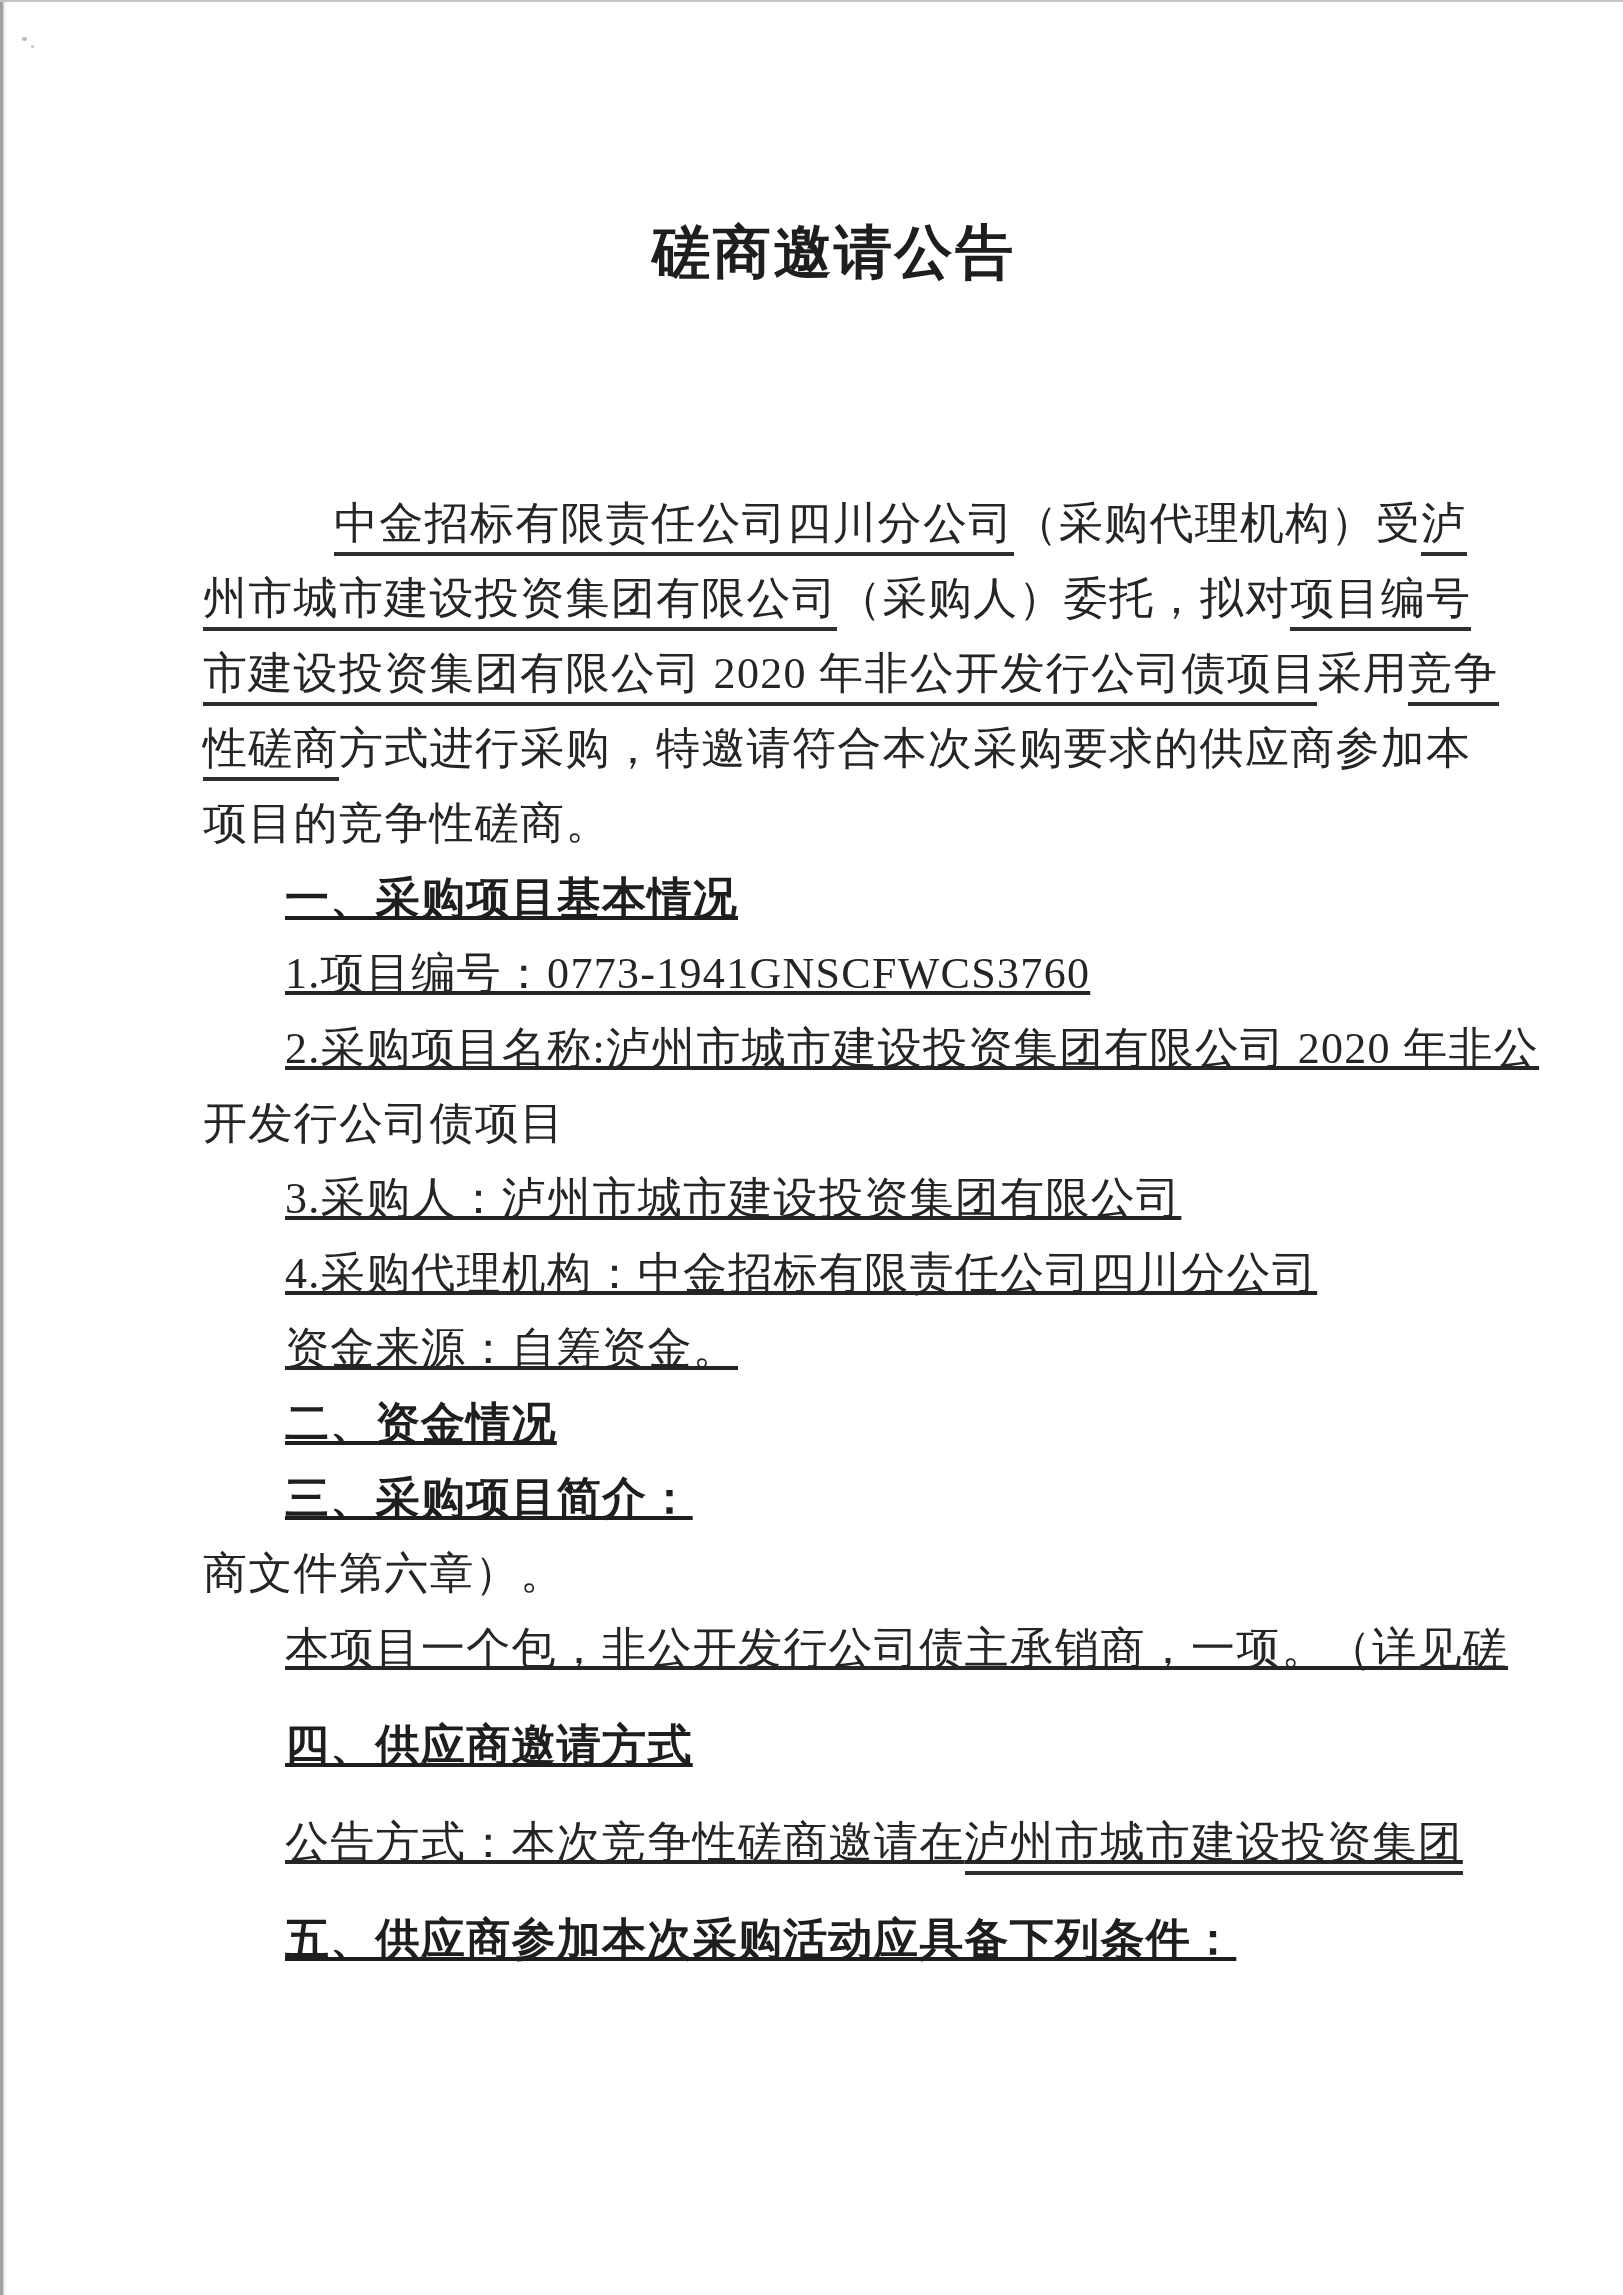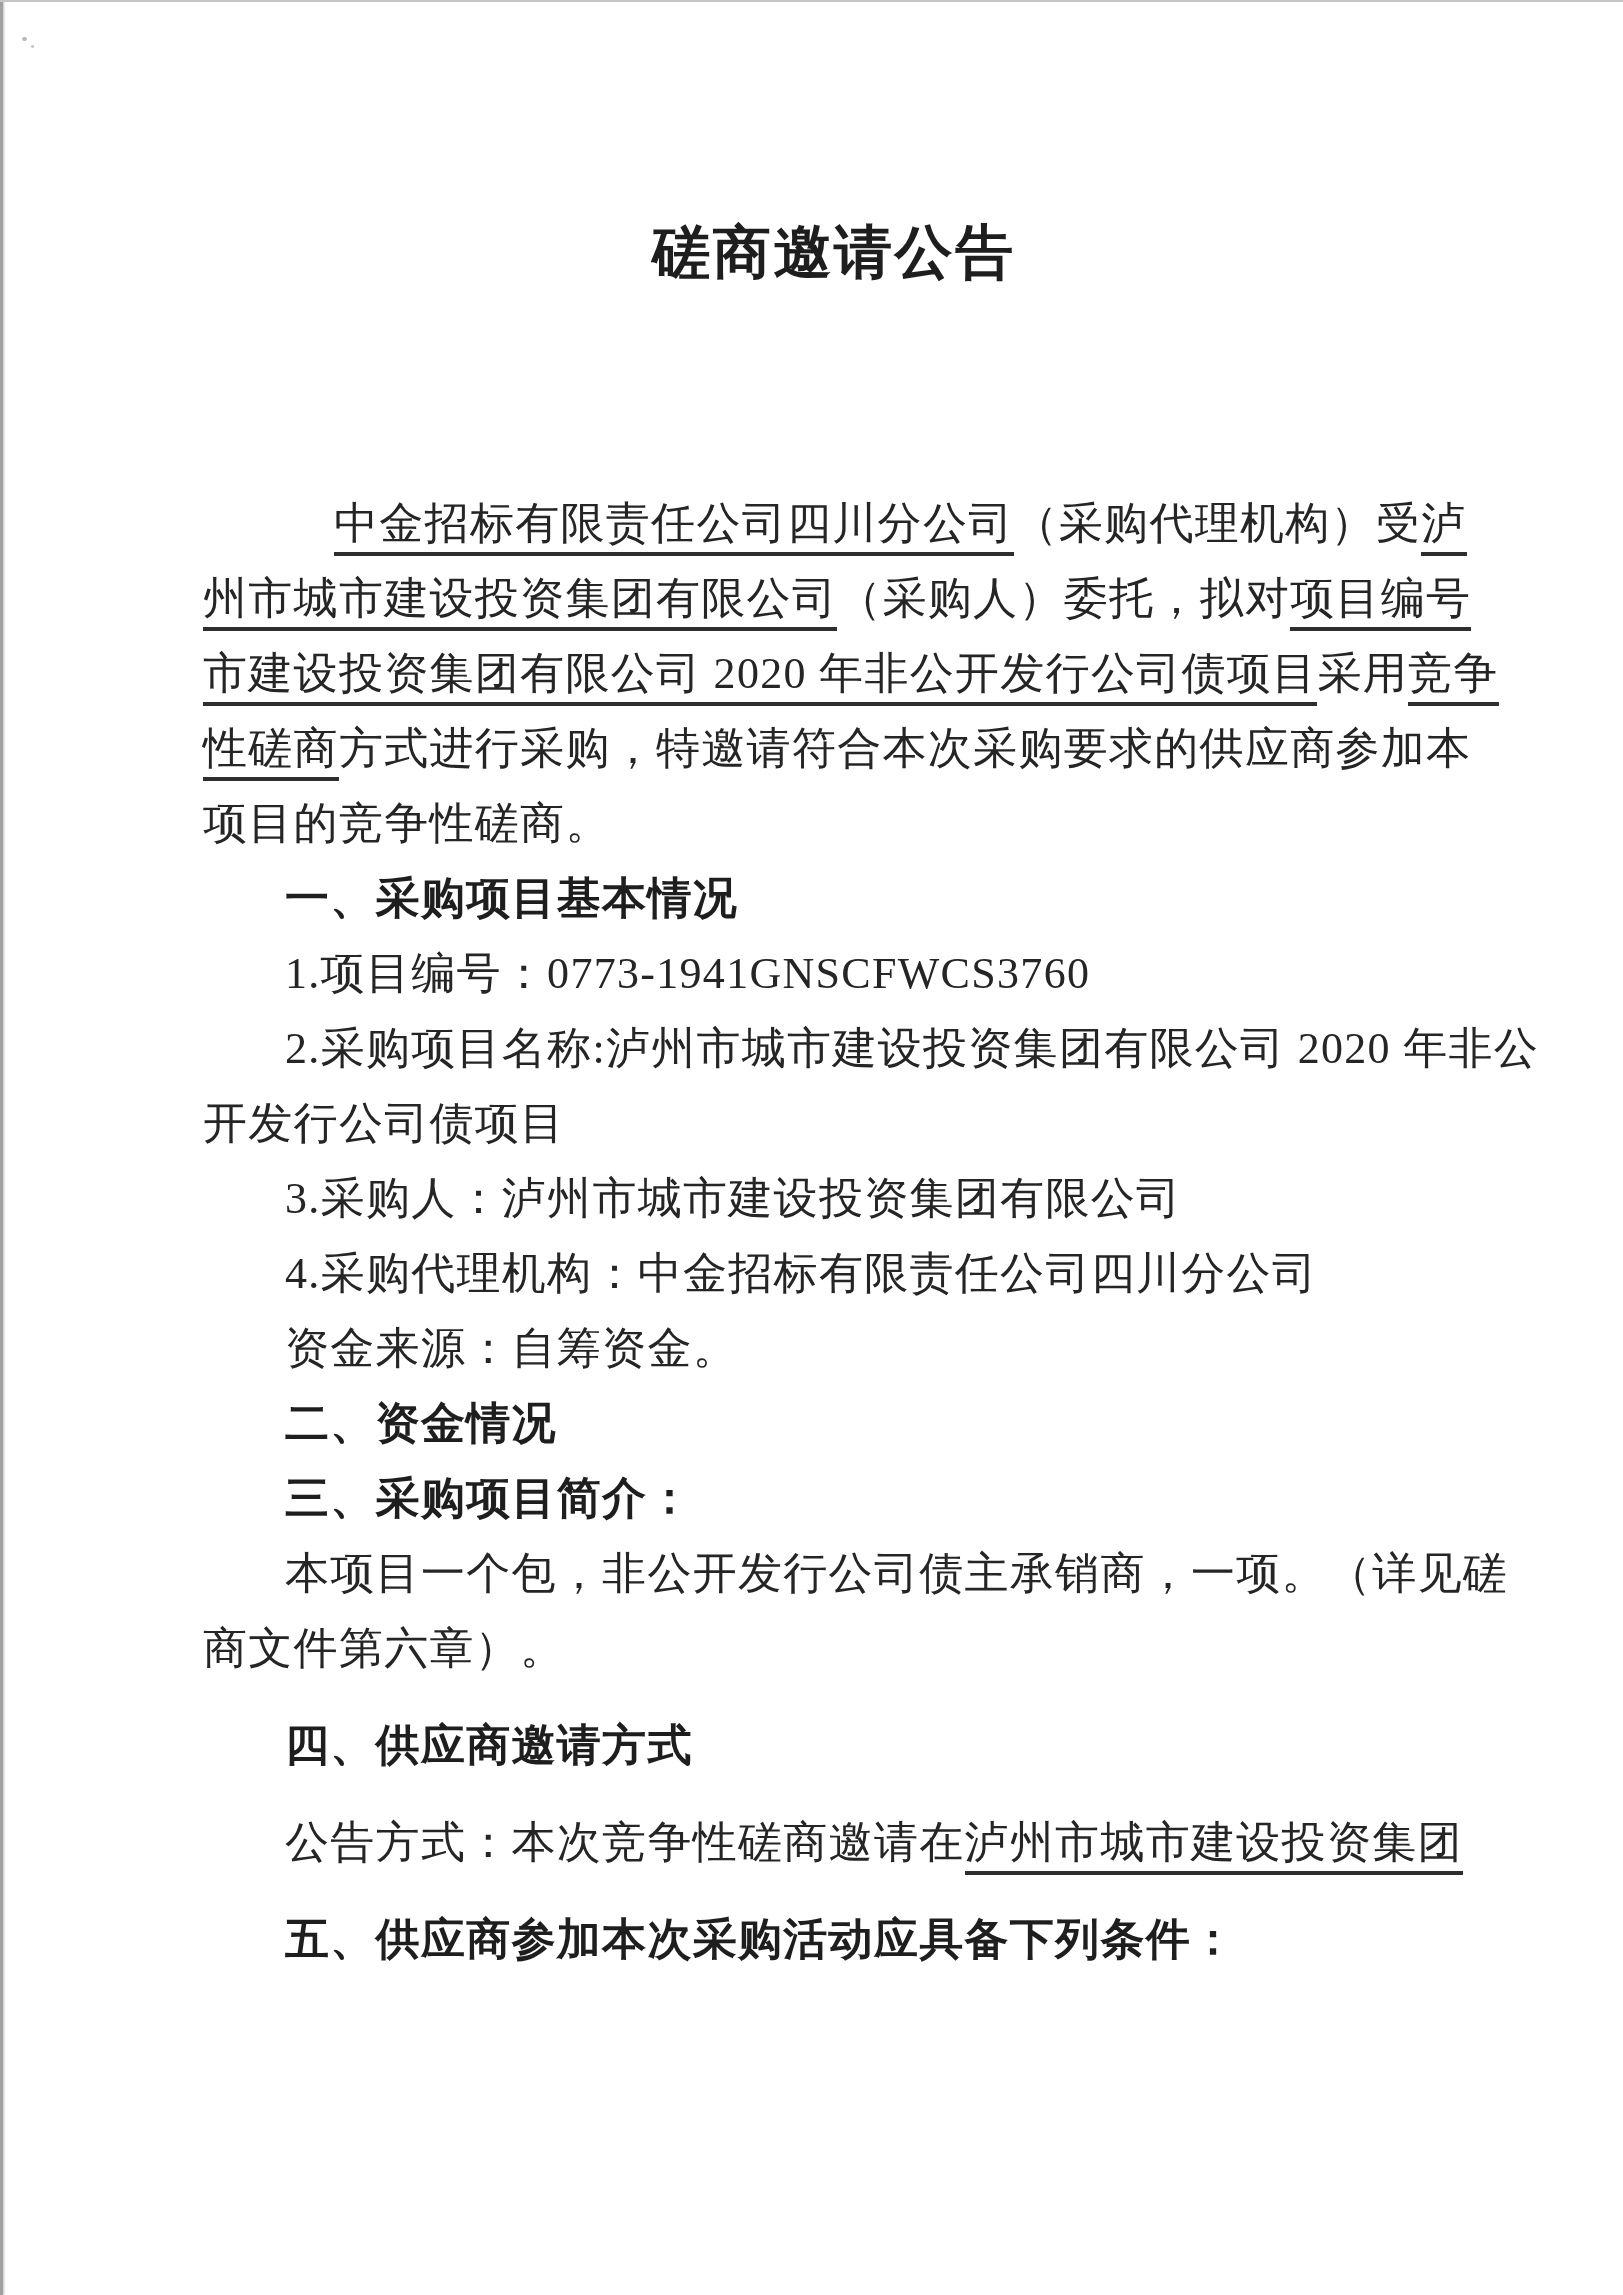--- a/index.html
+++ b/index.html
@@ -65,21 +65,21 @@
     line-height: 75px;
     letter-spacing: 1.3px;
   }
   .line {
     height: 75px;
     white-space: nowrap;
   }
   .line.gap { margin-top: 22px; }
   .line.para-first { padding-left: 131px; }
   .line.item,
-  .line.heading { padding-left: 82px; }
+  .line.heading { padding-left: 82px; text-decoration: underline; }
   .line.heading {
     font-weight: 700;
     color: #1e1e1e;
   }
   .seg { display: inline; }
   .seg.u {
     border-bottom: 4.6px solid #2e2e2e;
     padding-bottom: 4px;
   }
 </style>
@@ -104,20 +104,20 @@
       <div class="line para-cont"><span class="seg">项目的竞争性磋商。</span></div>
       <div class="line heading"><span class="seg">一、采购项目基本情况</span></div>
       <div class="line item"><span class="seg">1.项目编号：0773-1941GNSCFWCS3760</span></div>
       <div class="line item"><span class="seg">2.采购项目名称:泸州市城市建设投资集团有限公司 2020 年非公</span></div>
       <div class="line para-cont"><span class="seg">开发行公司债项目</span></div>
       <div class="line item"><span class="seg">3.采购人：泸州市城市建设投资集团有限公司</span></div>
       <div class="line item"><span class="seg">4.采购代理机构：中金招标有限责任公司四川分公司</span></div>
       <div class="line item"><span class="seg">资金来源：自筹资金。</span></div>
       <div class="line heading"><span class="seg">二、资金情况</span></div>
       <div class="line heading"><span class="seg">三、采购项目简介：</span></div>
+      <div class="line para-cont"><span class="seg">商文件第六章）。</span></div>
       <div class="line item"><span class="seg">本项目一个包，非公开发行公司债主承销商，一项。（详见磋</span></div>
-      <div class="line para-cont"><span class="seg">商文件第六章）。</span></div>
       <div class="line heading gap"><span class="seg">四、供应商邀请方式</span></div>
       <div class="line item gap"><span class="seg">公告方式：本次竞争性磋商邀请在</span><span class="seg u">泸州市城市建设投资集团</span></div>
       <div class="line heading gap"><span class="seg">五、供应商参加本次采购活动应具备下列条件：</span></div>
     </div>
 </div>
 
 
 </body></html>

